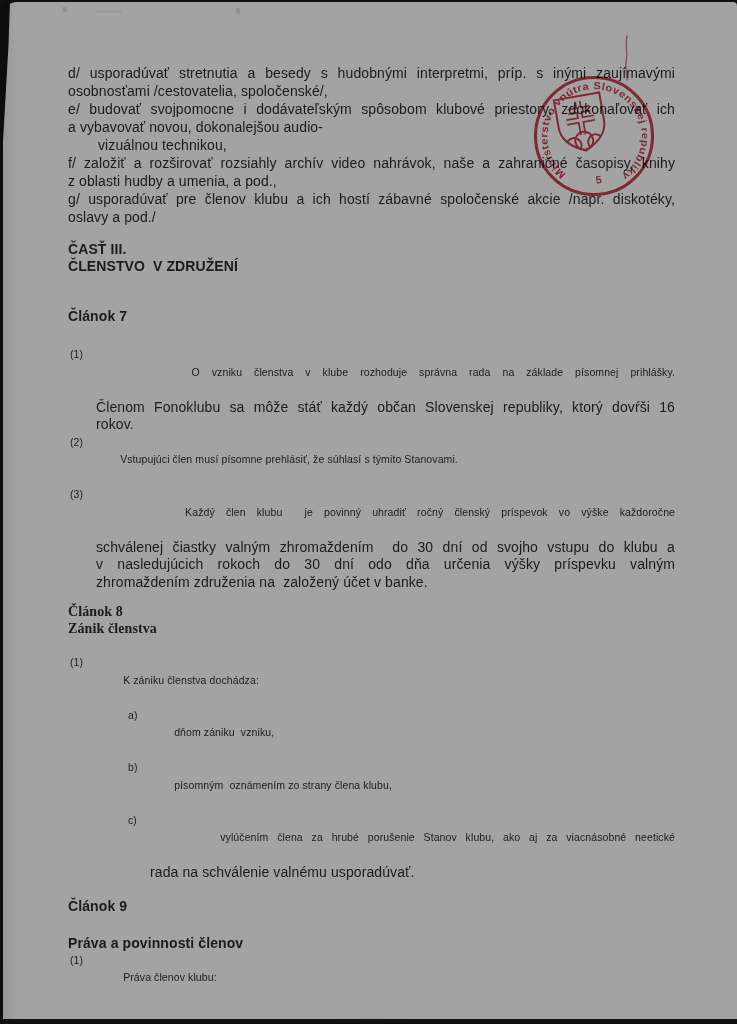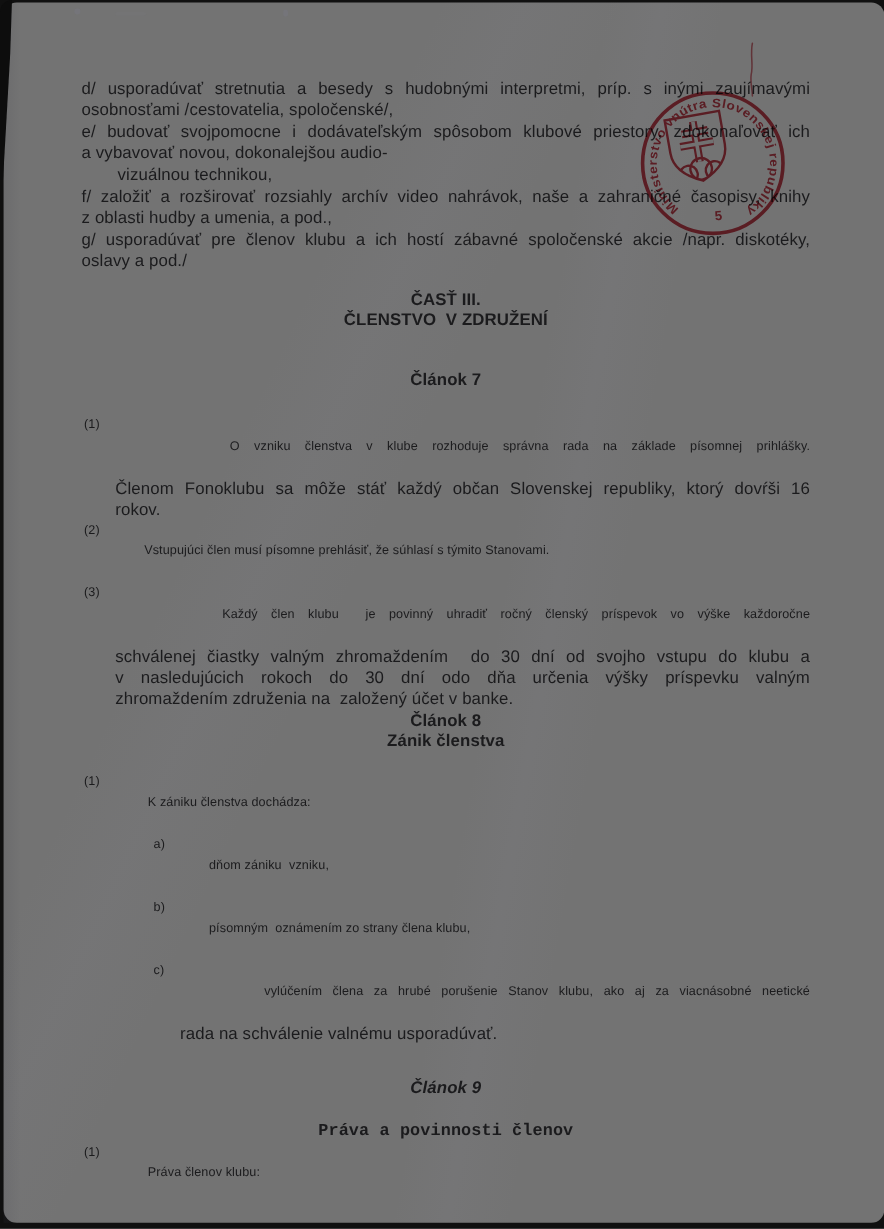--- a/index.html
+++ b/index.html
@@ -4,22 +4,22 @@
 <style>
   html,body{margin:0;padding:0;}
   body{
     width:737px;height:1024px;position:relative;overflow:hidden;
     background:#101010;
     font-family:"Liberation Sans","DejaVu Sans",sans-serif;
   }
   
   .page{
     position:absolute;left:3px;top:2px;right:0;bottom:5px;
-    background:#737373;
-    border-top-left-radius:14px;border-top-right-radius:4px;border-radius:11px;
+    background:#a3a3a3;
+    border-top-left-radius:14px;border-top-right-radius:4px;
   }
   .page::before{ 
     content:"";position:absolute;left:0;top:0;bottom:0;width:14px;
     background:linear-gradient(to right,rgba(40,40,55,.10),rgba(40,40,55,0));
     border-top-left-radius:14px;
   }
   .page::after{ 
     content:"";position:absolute;inset:0;pointer-events:none;
     background:
       linear-gradient(115deg,transparent 30%,rgba(150,150,170,.05) 36%,transparent 43%),
@@ -42,28 +42,28 @@
   }
   .ln{position:relative;white-space:pre-wrap;line-height:18px;}
   .sect .ln{line-height:17.5px;}
   .j{text-align:justify;text-align-last:justify;text-justify:inter-word;}
   .ind{padding-left:30px;}
   .p1{padding-left:28px;}
   .p1w{padding-left:31px;}
   .p2{padding-left:82px;}
   .mk1{position:absolute;left:2px;top:0;white-space:pre;}
   .mk2{position:absolute;left:60px;top:0;white-space:pre;}
-  .hd{text-align:center;font-weight:bold;line-height:17px;white-space:pre-wrap;}
+  .hd{font-weight:bold;line-height:17px;white-space:pre-wrap;}
   .mt-part{margin-top:15px;}
   .mt-a7{margin-top:33px;}
   .mt-l7{margin-top:21px;}
-  .mt-a8{margin-top:1px;}
+  .mt-a8{margin-top:12px;font-family:Liberation Serif, serif;}
   .mt-l8{margin-top:17px;}
-  .mt-a9t{margin-top:27px;font-style:italic;}
-  .mt-a9s{margin-top:20px;font-family:Liberation Mono, monospace;}
+  .mt-a9t{margin-top:16px;}
+  .mt-a9s{margin-top:20px;}
 
   
   .stamp{
     position:absolute;left:526px;top:69px;width:130px;height:130px;z-index:5;
     mix-blend-mode:multiply;opacity:.92;filter:blur(.3px);pointer-events:none;
   }
   .penmark{position:absolute;left:612px;top:32px;width:24px;height:48px;z-index:5;
     mix-blend-mode:multiply;opacity:.75;pointer-events:none;}
 </style>
 </head>

